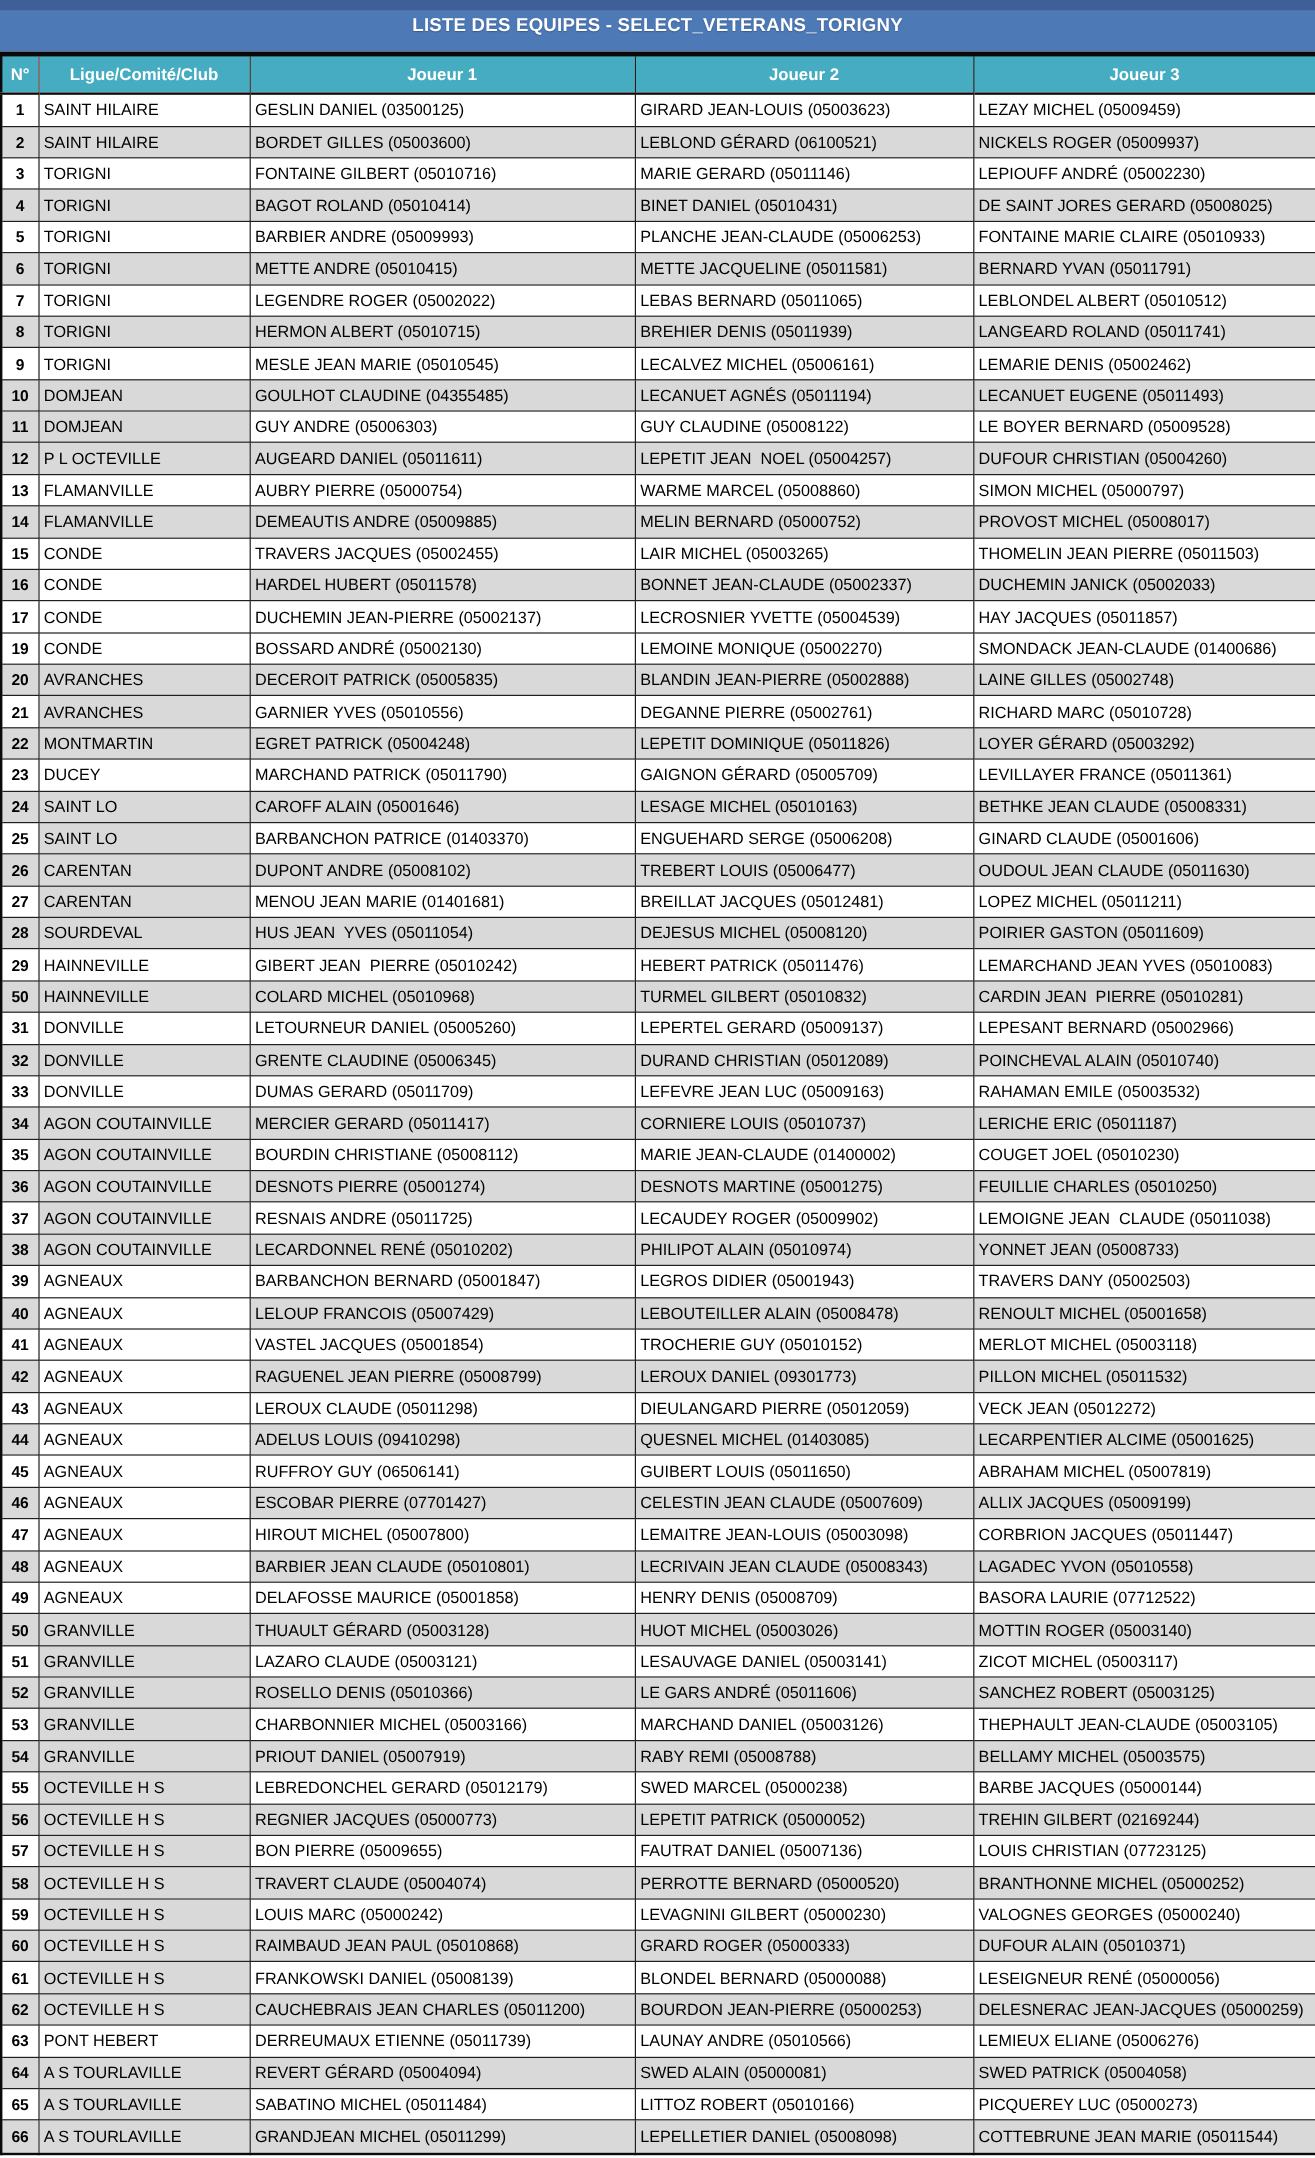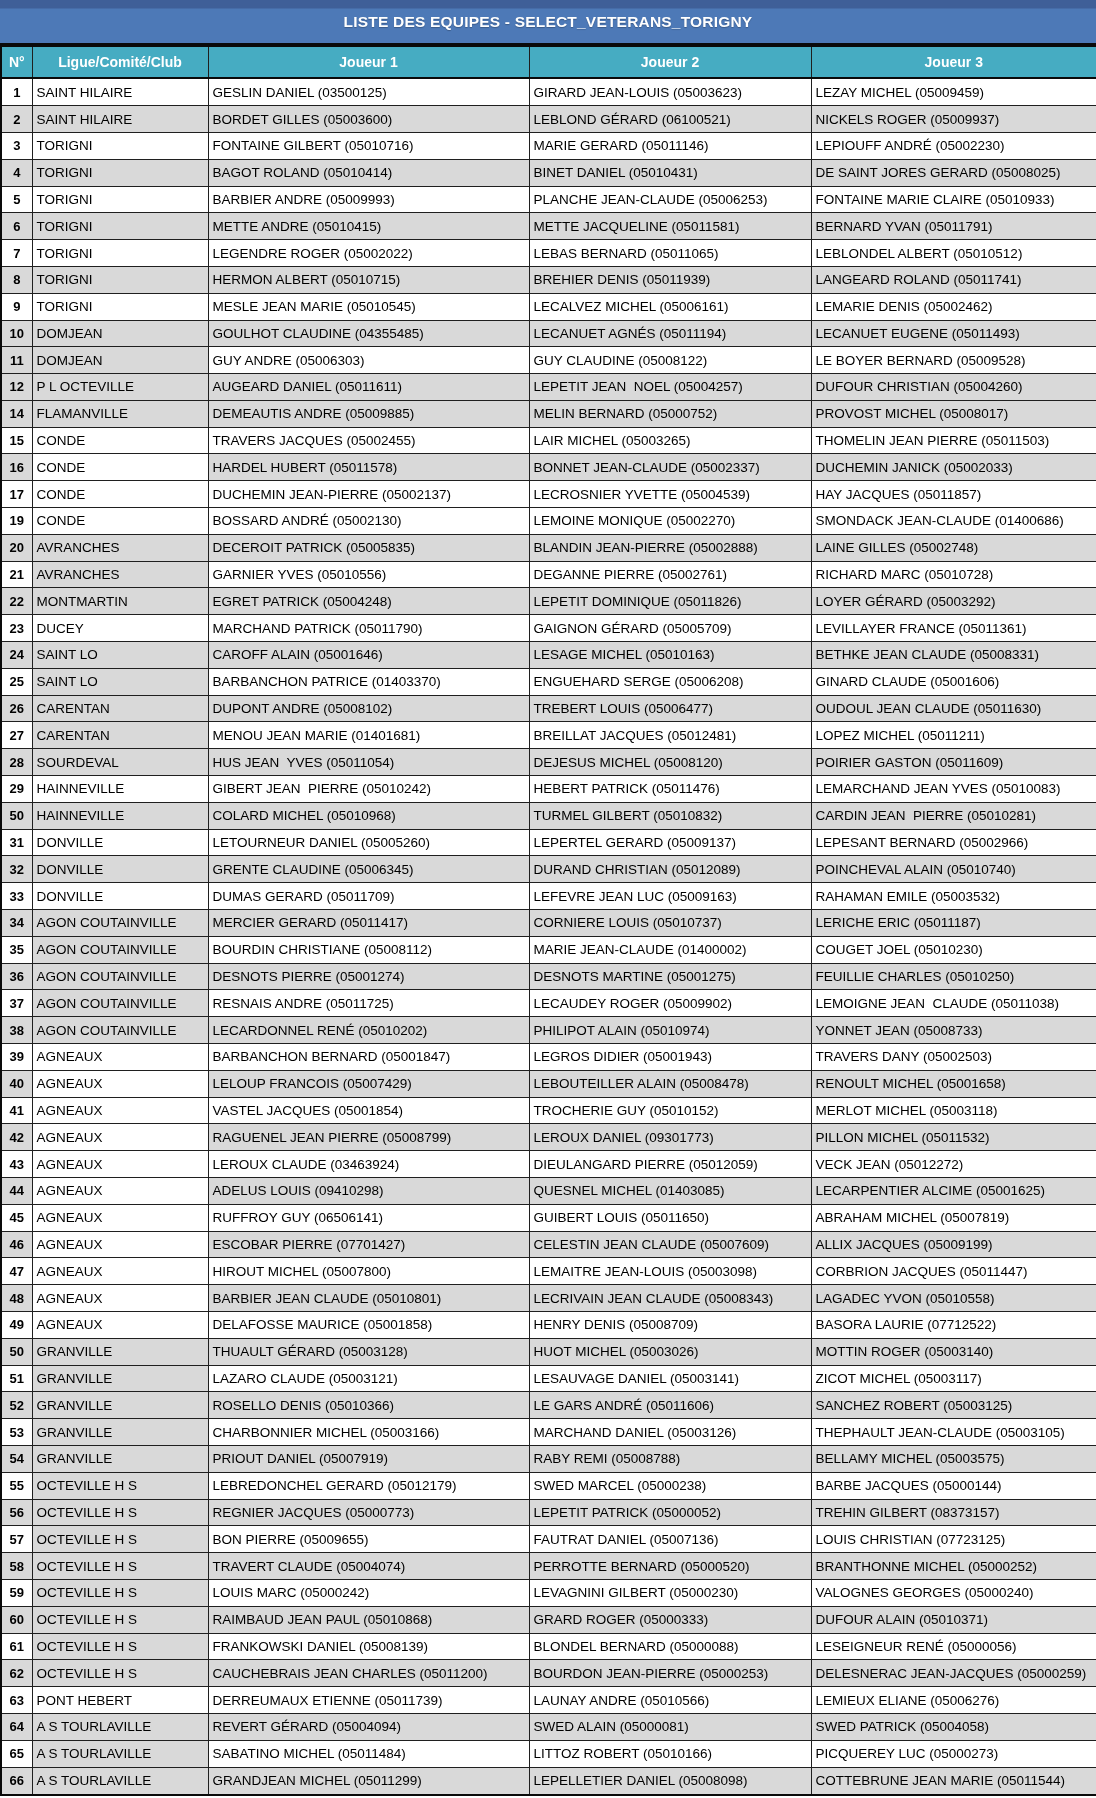--- a/index.html
+++ b/index.html
@@ -143,20 +143,27 @@
           <td>LE BOYER BERNARD (05009528)</td>
         </tr>
         <tr>
           <td class="num g">12</td>
           <td class="club g">P L OCTEVILLE</td>
           <td class="g">AUGEARD DANIEL (05011611)</td>
           <td class="g">LEPETIT JEAN  NOEL (05004257)</td>
           <td class="g">DUFOUR CHRISTIAN (05004260)</td>
         </tr>
         <tr>
+          <td class="num">13</td>
+          <td class="club">FLAMANVILLE</td>
+          <td>AUBRY PIERRE (05000754)</td>
+          <td>WARME MARCEL (05008860)</td>
+          <td>SIMON MICHEL (05000797)</td>
+        </tr>
+        <tr>
           <td class="num g">14</td>
           <td class="club g">FLAMANVILLE</td>
           <td class="g">DEMEAUTIS ANDRE (05009885)</td>
           <td class="g">MELIN BERNARD (05000752)</td>
           <td class="g">PROVOST MICHEL (05008017)</td>
         </tr>
         <tr>
           <td class="num">15</td>
           <td class="club">CONDE</td>
           <td>TRAVERS JACQUES (05002455)</td>
@@ -341,21 +348,21 @@
         <tr>
           <td class="num g">42</td>
           <td class="club">AGNEAUX</td>
           <td class="g">RAGUENEL JEAN PIERRE (05008799)</td>
           <td class="g">LEROUX DANIEL (09301773)</td>
           <td class="g">PILLON MICHEL (05011532)</td>
         </tr>
         <tr>
           <td class="num">43</td>
           <td class="club">AGNEAUX</td>
-          <td>LEROUX CLAUDE (03463924)</td>
+          <td>LEROUX CLAUDE (05011298)</td>
           <td>DIEULANGARD PIERRE (05012059)</td>
           <td>VECK JEAN (05012272)</td>
         </tr>
         <tr>
           <td class="num g">44</td>
           <td class="club">AGNEAUX</td>
           <td class="g">ADELUS LOUIS (09410298)</td>
           <td class="g">QUESNEL MICHEL (01403085)</td>
           <td class="g">LECARPENTIER ALCIME (05001625)</td>
         </tr>
@@ -434,21 +441,21 @@
           <td class="club g">OCTEVILLE H S</td>
           <td>LEBREDONCHEL GERARD (05012179)</td>
           <td>SWED MARCEL (05000238)</td>
           <td>BARBE JACQUES (05000144)</td>
         </tr>
         <tr>
           <td class="num g">56</td>
           <td class="club g">OCTEVILLE H S</td>
           <td class="g">REGNIER JACQUES (05000773)</td>
           <td class="g">LEPETIT PATRICK (05000052)</td>
-          <td class="g">TREHIN GILBERT (08373157)</td>
+          <td class="g">TREHIN GILBERT (02169244)</td>
         </tr>
         <tr>
           <td class="num">57</td>
           <td class="club g">OCTEVILLE H S</td>
           <td>BON PIERRE (05009655)</td>
           <td>FAUTRAT DANIEL (05007136)</td>
           <td>LOUIS CHRISTIAN (07723125)</td>
         </tr>
         <tr>
           <td class="num g">58</td>

